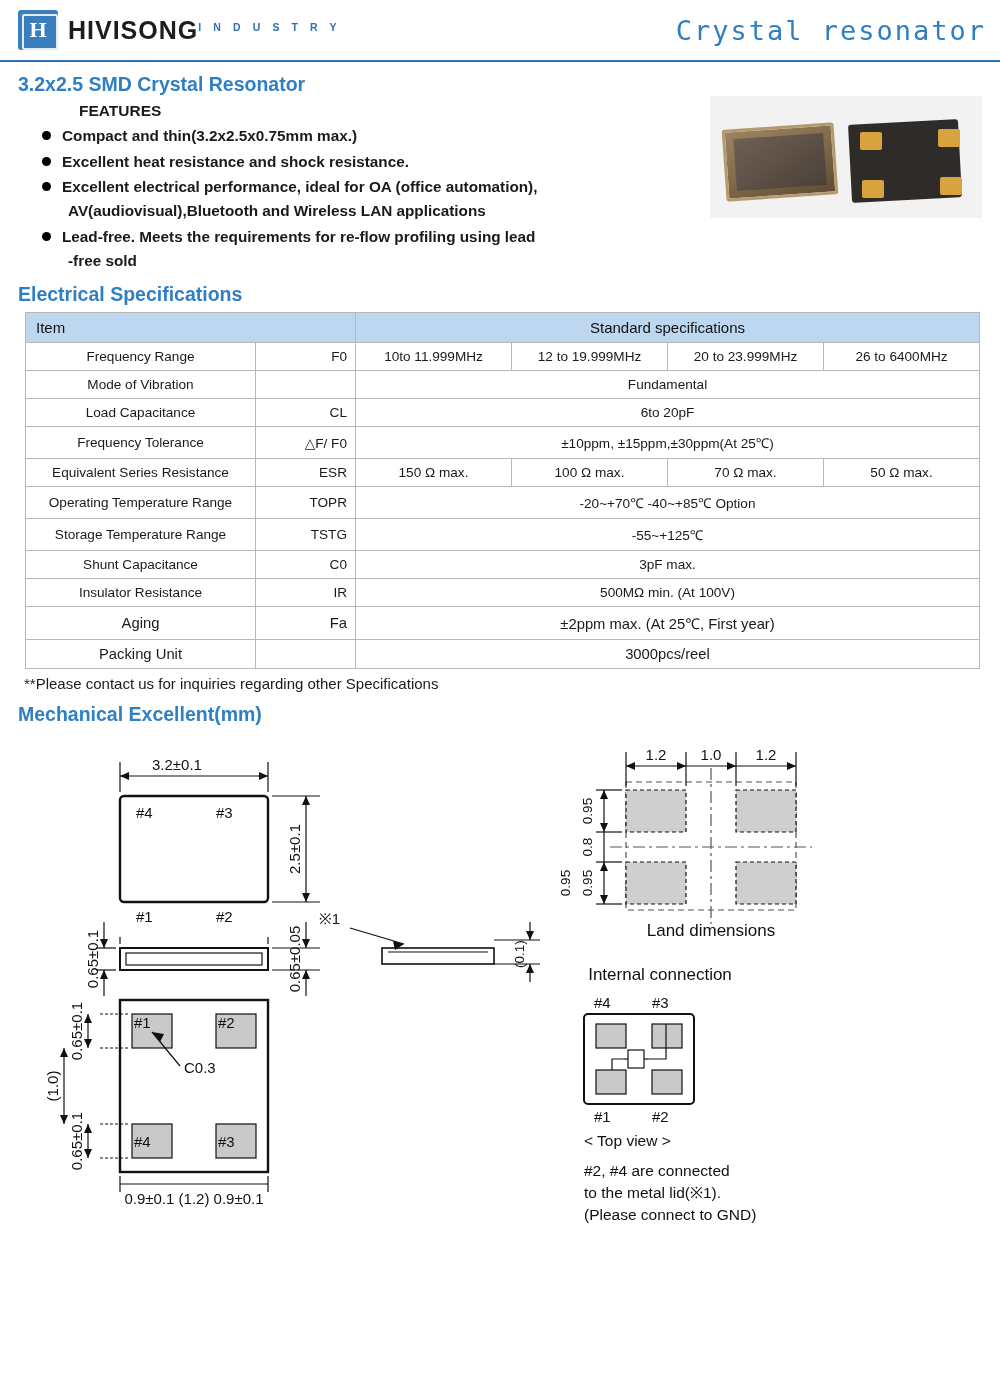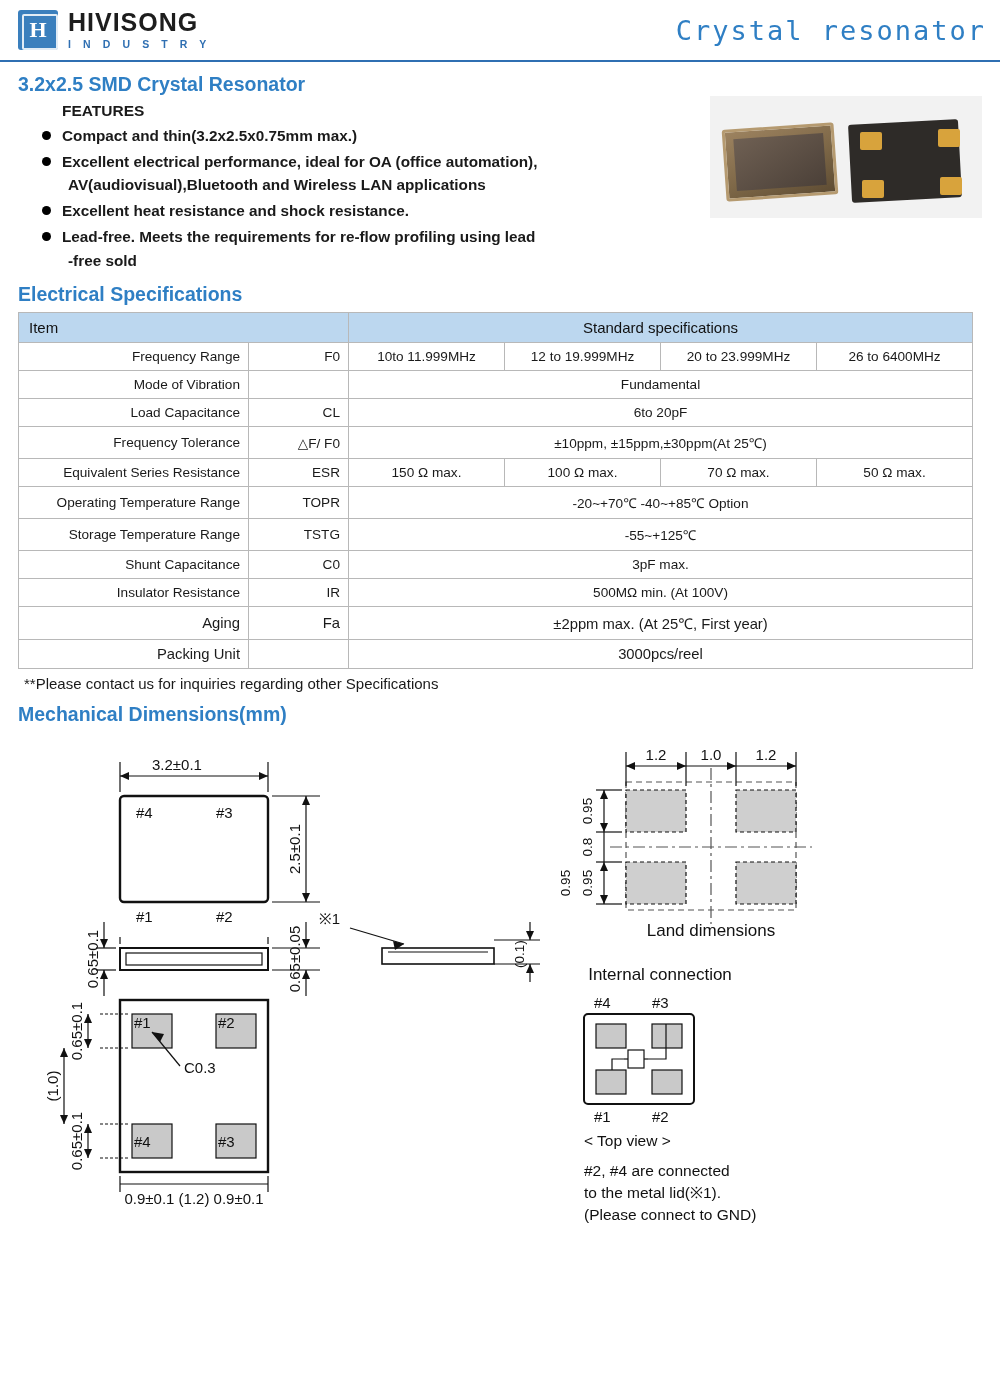--- a/index.html
+++ b/index.html
@@ -22,38 +22,38 @@
     position:relative; display:flex; align-items:center; justify-content:center;
   }
   .logo-mark .h-glyph {
     color:#fff; font-weight:bold; font-size:22px; font-family:"Liberation Serif", serif;
     line-height:1;
   }
   .logo-mark:before {
     content:""; position:absolute; left:4px; top:4px; width:32px; height:32px;
     border:2px solid #ffffff; border-radius:2px; opacity:.85;
   }
-  .brand-text { display:flex; flex-direction:column; line-height:1; }
+  .brand-text { display:flex; flex-direction:row; line-height:1; }
   .brand-name { font-size:25px; font-weight:bold; letter-spacing:1px; color:#1d1d1d; }
   .brand-sub {
     font-size:10.5px; letter-spacing:4.6px; color:#2f6fb2; margin-top:4px; font-weight:bold;
   }
   .header-title {
     font-family:"DejaVu Sans Mono", monospace; font-size:27px; color:#2f7fc4;
     letter-spacing:2px;
   }
 
   
   .sec-title {
     color:#2f7fc4; font-size:19.5px; font-weight:bold; margin:11px 0 6px 18px;
   }
 
   
   .features-wrap { position:relative; padding:0 18px; }
-  .features-head { font-size:15.5px; font-weight:bold; margin:0 0 4px 44px; }
+  .features-head { font-size:15.5px; font-weight:bold; margin:0 0 4px 61px; }
   ul.features { list-style:none; margin:0; padding:0; width:690px; }
   ul.features li {
     position:relative; padding-left:44px; font-size:15.3px; font-weight:bold;
     line-height:1.55; margin-bottom:2px;
   }
   ul.features li .bullet {
     position:absolute; left:24px; top:7px; width:9px; height:9px; background:#000; border-radius:50%;
   }
   ul.features li .line2 { display:block; padding-left:6px; }
 
@@ -80,31 +80,31 @@
   .photo .pad {
     position:absolute; width:22px; height:18px; background:#d8a33c; border-radius:2px;
   }
   .photo .pad.p1 { left:150px; top:36px; }
   .photo .pad.p2 { left:228px; top:33px; }
   .photo .pad.p3 { left:152px; top:84px; }
   .photo .pad.p4 { left:230px; top:81px; }
 
   
   table.spec {
-    width:760px; margin:0 18px; border-collapse:collapse; table-layout:fixed;
+    width:760px; margin:0 25px; border-collapse:collapse; table-layout:fixed;
     font-size:13.6px;
   }
   table.spec td, table.spec th {
     border:1px solid #b8b8b8; padding:6px 8px; vertical-align:middle;
   }
   table.spec thead th {
     background:#bcd7ef; font-weight:normal; font-size:15px; text-align:center; color:#111;
   }
   table.spec thead th.item-col { text-align:left; padding-left:10px; }
-  td.label { text-align:right; padding-left:10px;border-radius:9px; }
+  td.label { text-align:center; padding-left:10px;border-radius:9px; }
   td.sym { text-align:right; padding-right:12px; }
   td.val { text-align:center; }
   .row-14 td { font-size:14.8px; }
   .note { margin:6px 0 0 24px; font-size:15px; }
 
   
   .mech { position:relative; width:824px; height:500px; }
   svg.draw { position:absolute; left:0; top:0; }
   .dim-txt { font-family:"Liberation Sans", sans-serif; font-size:15px; fill:#111; }
   .dim-txt.small { font-size:13.5px; }
@@ -131,26 +131,26 @@
 
 <div class="features-wrap">
   <div class="features-head">FEATURES</div>
   <ul class="features">
     <li>
       <span class="bullet"></span>
       <span>Compact and thin(3.2x2.5x0.75mm max.)</span>
     </li>
     <li>
       <span class="bullet"></span>
-      <span>Excellent electrical performance, ideal for OA (office automation),</span>
-      <span class="line2">AV(audiovisual),Bluetooth and Wireless LAN applications</span>
+      <span>Excellent heat resistance and shock resistance.</span>
     </li>
     <li>
       <span class="bullet"></span>
-      <span>Excellent heat resistance and shock resistance.</span>
+      <span>Excellent electrical performance, ideal for OA (office automation),</span>
+      <span class="line2">AV(audiovisual),Bluetooth and Wireless LAN applications</span>
     </li>
     <li>
       <span class="bullet"></span>
       <span>Lead-free. Meets the requirements for re-flow profiling using lead</span>
       <span class="line2">-free sold</span>
     </li>
   </ul>
 </div>
 
 <div class="photo">
@@ -239,21 +239,21 @@
     <tr class="row-14">
       <td class="label">Packing Unit</td>
       <td class="sym"></td>
       <td class="val" colspan="4">3000pcs/reel</td>
     </tr>
   </tbody>
 </table>
 
 <div class="note">**Please contact us for inquiries regarding other Specifications</div>
 
-<div class="sec-title">Mechanical Dimensions(mm)</div>
+<div class="sec-title">Mechanical Excellent(mm)</div>
 
 <div class="mech">
   <svg class="draw" width="1000" height="500">
     <g stroke="#111" fill="none" stroke-width="1.2">
 
       <rect x="120" y="64" width="148" height="106" rx="4" stroke-width="2.4"></rect>
 
       <line x1="120" y1="30" x2="120" y2="60"></line>
       <line x1="268" y1="30" x2="268" y2="60"></line>
       <line x1="120" y1="44" x2="268" y2="44"></line>

